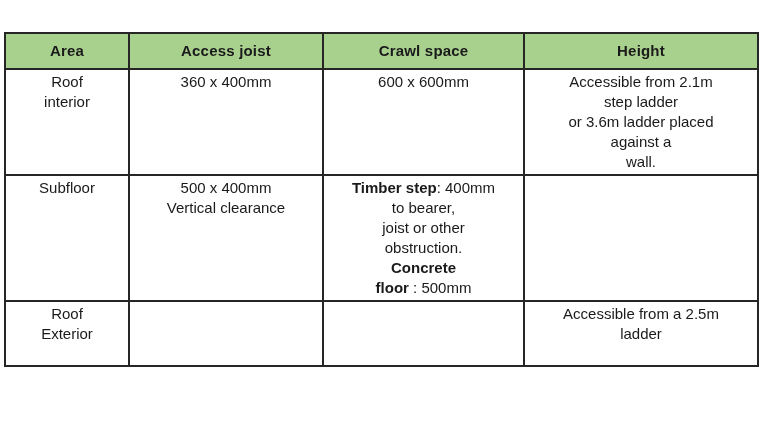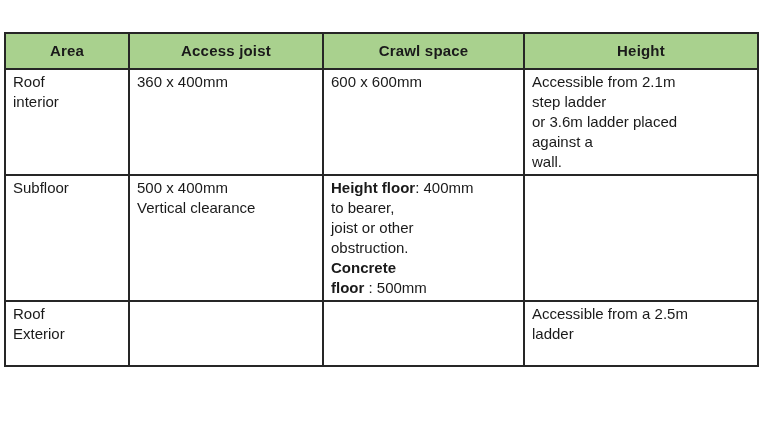--- a/index.html
+++ b/index.html
@@ -38,21 +38,21 @@
     vertical-align: middle;
     font-weight: bold;
     height: 36px;
     padding: 4px 6px;
     letter-spacing: 0.2px;
   }
   table.spec td {
     vertical-align: top;
     padding: 2px 7px 2px 7px;
     white-space: pre-line;
-    text-align: left;
+    text-align: center;
   }
   tr.row-1 { height: 106px; }
   tr.row-2 { height: 122px; padding-left: 44px; }
   tr.row-3 { height: 65px; }
 </style>
 </head>
 <body>
 
 <div class="table-wrap">
   <table class="spec">
@@ -79,21 +79,21 @@
         <td>Accessible from 2.1m
 step ladder
 or 3.6m ladder placed
 against a
 wall.</td>
       </tr>
       <tr class="row-2">
         <td>Subfloor</td>
         <td>500 x 400mm
 Vertical clearance</td>
-        <td><b>Height floor</b><span>: 400mm
+        <td><b>Timber step</b><span>: 400mm
 to bearer,
 joist or other
 obstruction.
 </span><b>Concrete
 floor</b><span> : 500mm</span></td>
         <td></td>
       </tr>
       <tr class="row-3">
         <td>Roof
 Exterior</td>

